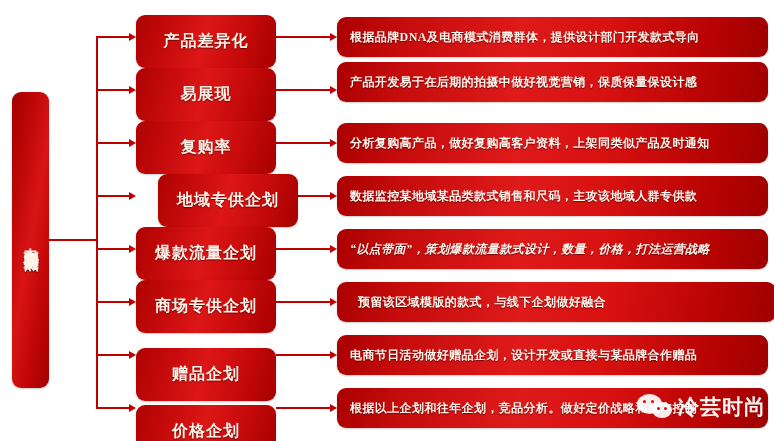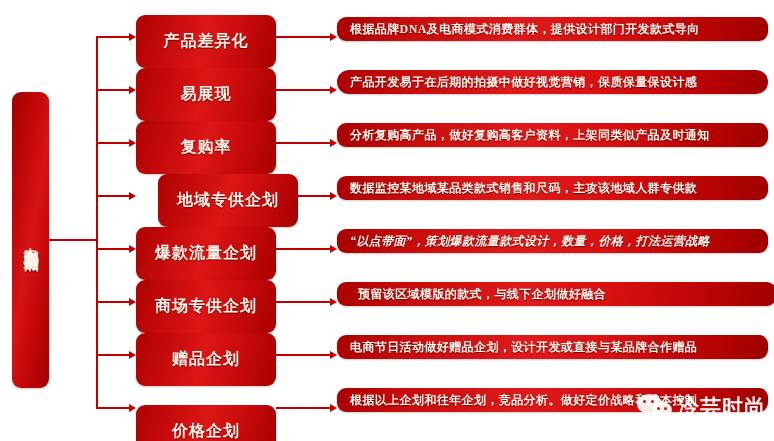--- a/index.html
+++ b/index.html
@@ -79,21 +79,21 @@
     letter-spacing: 1px;
     white-space: nowrap;
     text-shadow: 0 1px 1px rgba(90,0,0,0.8);
   }
 
   
   .desc-box {
     position: absolute;
     left: 337px;
     width: 431px;
-    height: 24px;
+    height: 40px;
     border-radius: 9px;
     background: linear-gradient(102deg, #AA0000 0%, #C40B0B 14%, #DE1A1A 42%, #D81111 62%, #B80303 86%, #9E0000 100%);
     box-shadow: 0 1px 2px rgba(0,0,0,0.2);
     display: flex;
     align-items: center;
   }
   .desc-text {
     color: #FFF6EE;
     font-size: 12px;
     font-weight: bold;
@@ -190,21 +190,21 @@
   <div id="rows">
       <div class="key-box" style="top: 15px;">
         <div class="key-text">产品差异化</div>
       </div>
       <div class="desc-box" style="top: 17px;">
         <div class="desc-text">根据品牌DNA及电商模式消费群体，提供设计部门开发款式导向</div>
       </div>
       <div class="key-box" style="top: 68px;">
         <div class="key-text">易展现</div>
       </div>
-      <div class="desc-box" style="top: 70px; border-radius: 13px;">
+      <div class="desc-box" style="top: 62px;">
         <div class="desc-text">产品开发易于在后期的拍摄中做好视觉营销，保质保量保设计感</div>
       </div>
       <div class="key-box" style="top: 121px;">
         <div class="key-text">复购率</div>
       </div>
       <div class="desc-box" style="top: 123px;">
         <div class="desc-text">分析复购高产品，做好复购高客户资料，上架同类似产品及时通知</div>
       </div>
       <div class="key-box" style="top: 174px; margin-left: 22px;">
         <div class="key-text">地域专供企划</div>
@@ -217,21 +217,21 @@
       </div>
       <div class="desc-box" style="top: 229px; font-style: italic;">
         <div class="desc-text">“以点带面”，策划爆款流量款式设计，数量，价格，打法运营战略</div>
       </div>
       <div class="key-box" style="top: 280px;">
         <div class="key-text">商场专供企划</div>
       </div>
       <div class="desc-box" style="top: 282px; padding-left: 8px;">
         <div class="desc-text">预留该区域模版的款式，与线下企划做好融合</div>
       </div>
-      <div class="key-box" style="top: 333px;">
+      <div class="key-box" style="top: 348px;">
         <div class="key-text">赠品企划</div>
       </div>
       <div class="desc-box" style="top: 335px;">
         <div class="desc-text">电商节日活动做好赠品企划，设计开发或直接与某品牌合作赠品</div>
       </div>
       <div class="key-box" style="top: 386px; margin-top: 19px;">
         <div class="key-text">价格企划</div>
       </div>
       <div class="desc-box" style="top: 388px;">
         <div class="desc-text">根据以上企划和往年企划，竞品分析。做好定价战略和成本控制</div>

